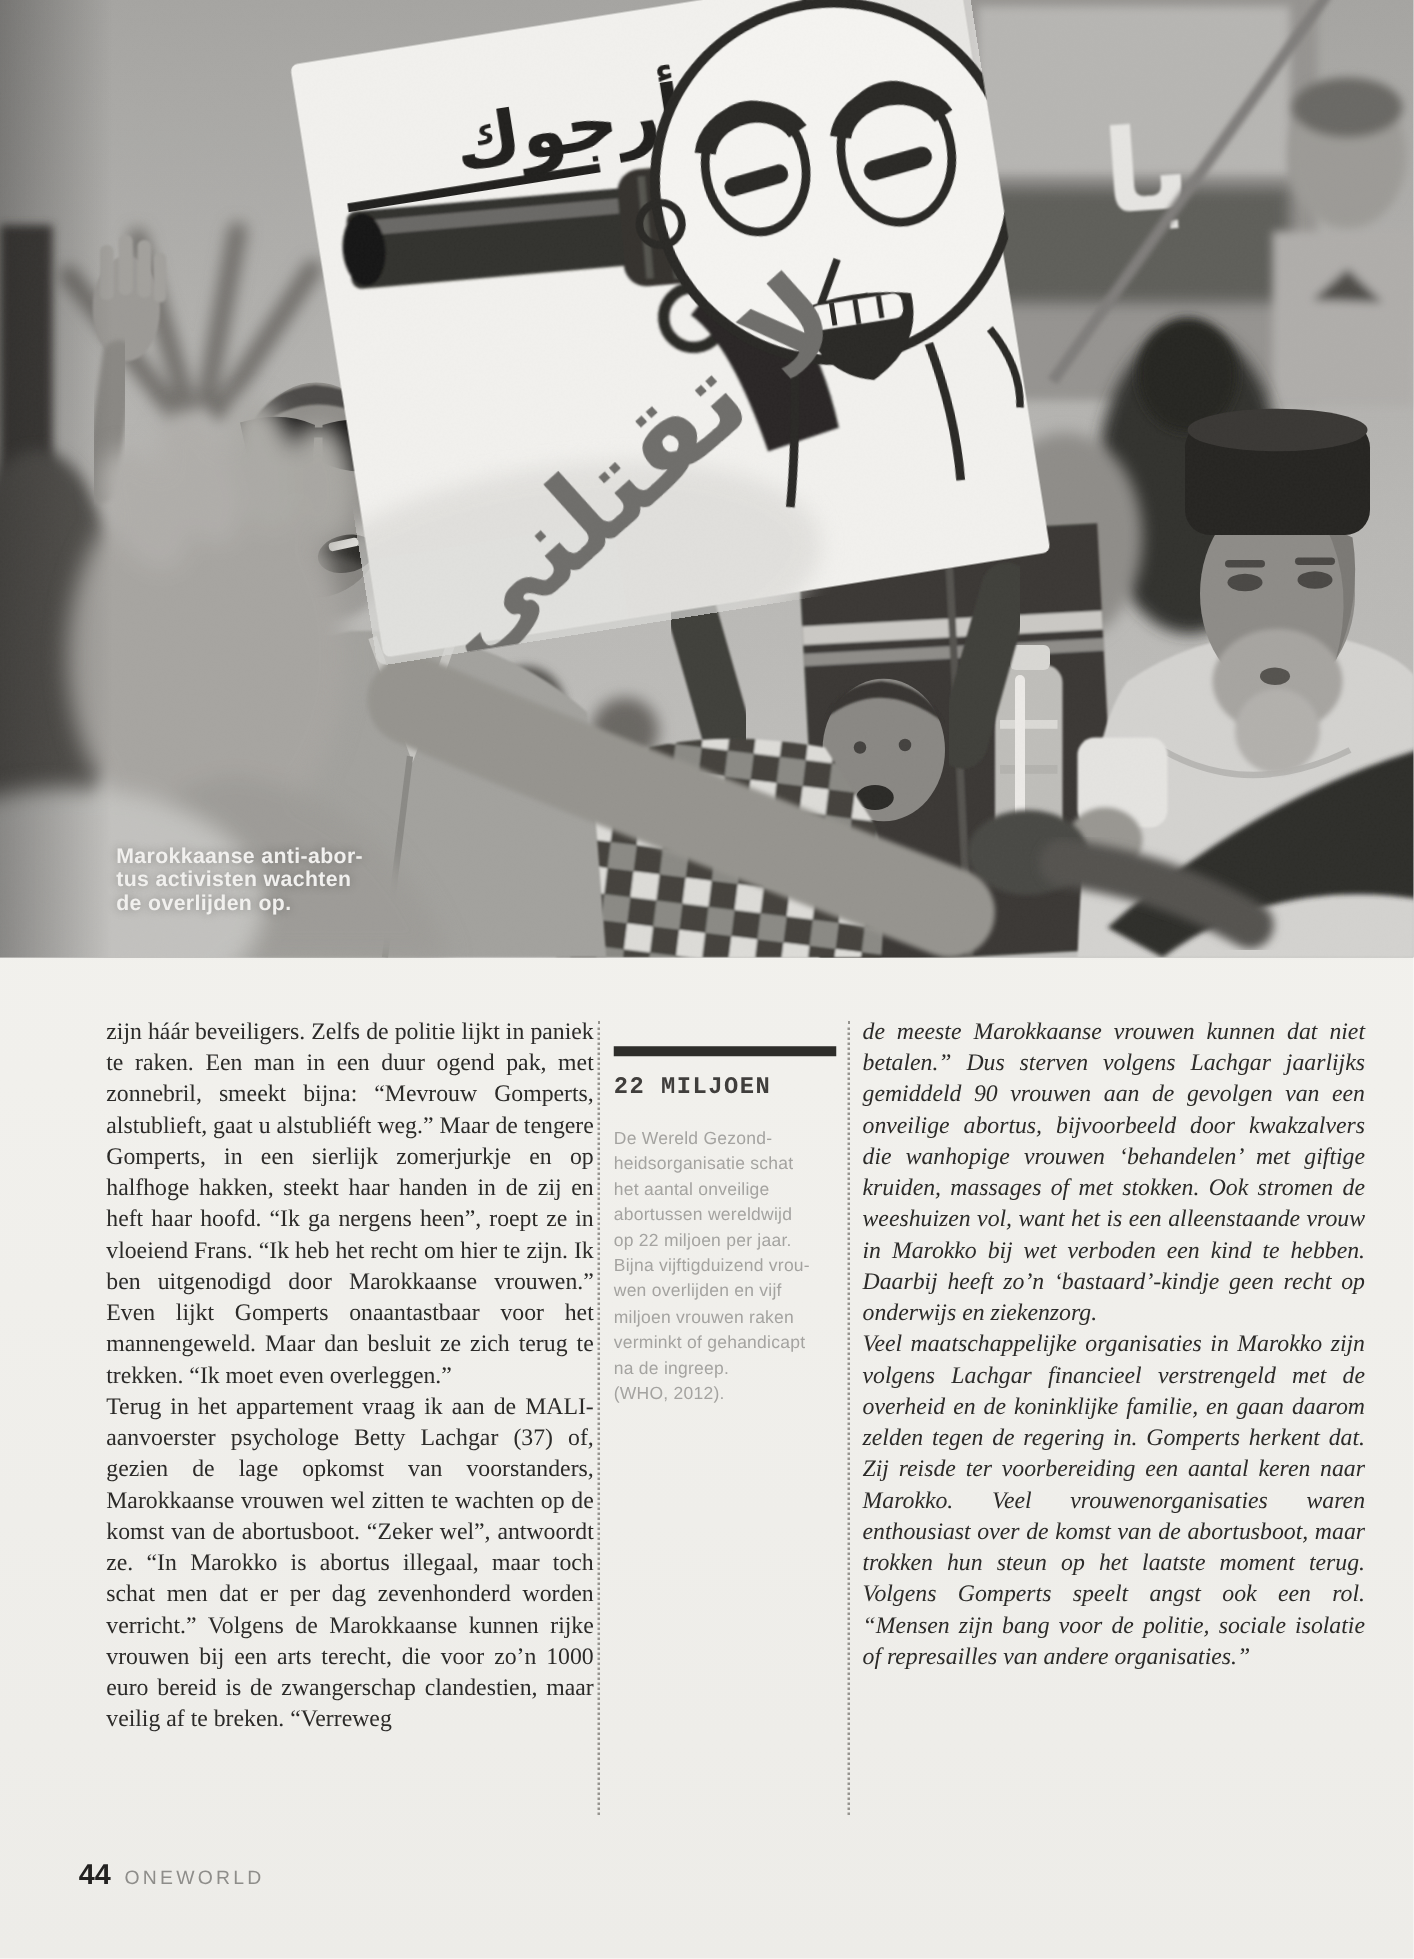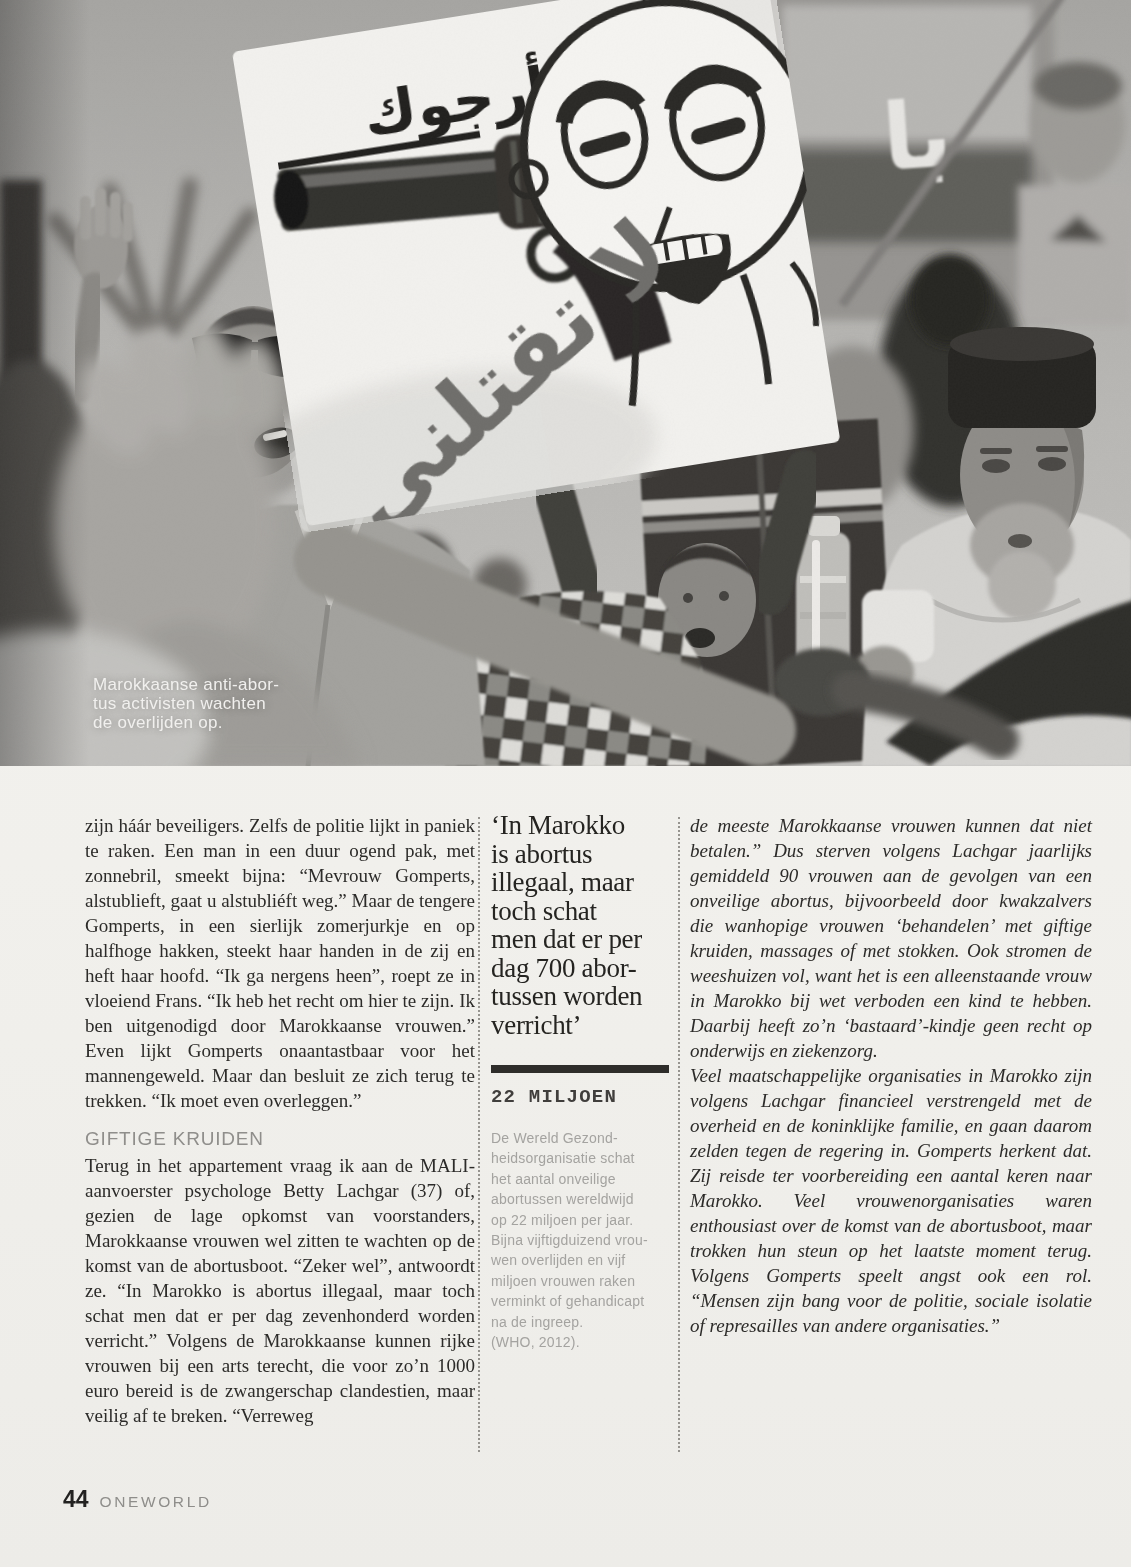--- a/index.html
+++ b/index.html
@@ -4,21 +4,21 @@
 <style>
   html,body{margin:0;padding:0;}
   body{width:1131px;height:1567px;font-family:"Liberation Serif",serif;}
   .page{position:relative;width:1131px;height:1567px;overflow:hidden;
         background:linear-gradient(180deg,#f4f3f0 0%,#f1f0ec 55%,#edece8 100%);}
 
   
   .photo-wrap{position:absolute;left:0;top:0;width:1131px;height:766px;background:#b3b2af;}
   .photo-wrap svg{display:block;width:100%;height:100%;}
   .caption{position:absolute;left:93px;top:676px;width:260px;
-           font-family:"Liberation Sans",sans-serif;font-weight:400;
+           font-family:"Liberation Sans",sans-serif;font-weight:700;
            font-size:17px;line-height:18.8px;letter-spacing:.3px;color:#f1f0ee;
            text-shadow:0 0 8px rgba(40,40,40,.35);}
 
   
   .col{position:absolute;color:#2c2b29;font-size:19px;line-height:25px;text-align:justify;}
   .col p{margin:0;}
   .col1{left:85px;top:813px;width:390px;}
   .col3{left:690px;top:813px;width:402px;font-style:italic;}
   .subhead{font-family:"Liberation Sans",sans-serif;font-weight:400;font-size:19px;
            line-height:25px;color:#8f8e8b;letter-spacing:.8px;margin:13px 0 2px 0;
@@ -266,37 +266,26 @@
 
     <div class="caption">
       <div>Marokkaanse anti-abor-</div>
       <div>tus activisten wachten</div>
       <div>de overlijden op.</div>
     </div>
   </div>
 
   <div class="col col1">
     <p>zijn háár beveiligers. Zelfs de politie lijkt in paniek te raken. Een man in een duur ogend pak, met zonnebril, smeekt bijna: “Mevrouw Gomperts, alstublieft, gaat u alstubliéft weg.” Maar de tengere Gomperts, in een sierlijk zomerjurkje en op halfhoge hakken, steekt haar handen in de zij en heft haar hoofd. “Ik ga nergens heen”, roept ze in vloeiend Frans. “Ik heb het recht om hier te zijn. Ik ben uitgenodigd door Marokkaanse vrouwen.” Even lijkt Gomperts onaantastbaar voor het mannengeweld. Maar dan besluit ze zich terug te trekken. “Ik moet even overleggen.”</p>
-    <div class="subhead">GIFTIGE KRUIDEN</div>
     <p>Terug in het appartement vraag ik aan de MALI-aanvoerster psychologe Betty Lachgar (37) of, gezien de lage opkomst van voorstanders, Marokkaanse vrouwen wel zitten te wachten op de komst van de abortusboot. “Zeker wel”, antwoordt ze. “In Marokko is abortus illegaal, maar toch schat men dat er per dag zevenhonderd worden verricht.” Volgens de Marokkaanse kunnen rijke vrouwen bij een arts terecht, die voor zo’n 1000 euro bereid is de zwangerschap clandestien, maar veilig af te breken. “Verreweg</p>
   </div>
 
   <div class="rule rule-left"></div>
 
   <div class="col2">
-    <div class="pullquote">
-      <div class="pq-line">‘In Marokko</div>
-      <div class="pq-line">is abortus</div>
-      <div class="pq-line">illegaal, maar</div>
-      <div class="pq-line">toch schat</div>
-      <div class="pq-line">men dat er per</div>
-      <div class="pq-line">dag 700 abor-</div>
-      <div class="pq-line">tussen worden</div>
-      <div class="pq-line">verricht’</div>
-    </div>
     <div class="bar"></div>
     <div class="infobox-heading">22 MILJOEN</div>
     <div class="infobox-body">
       <div class="ib-line">De Wereld Gezond-</div>
       <div class="ib-line">heidsorganisatie schat</div>
       <div class="ib-line">het aantal onveilige</div>
       <div class="ib-line">abortussen wereldwijd</div>
       <div class="ib-line">op 22 miljoen per jaar.</div>
       <div class="ib-line">Bijna vijftigduizend vrou-</div>
       <div class="ib-line">wen overlijden en vijf</div>

